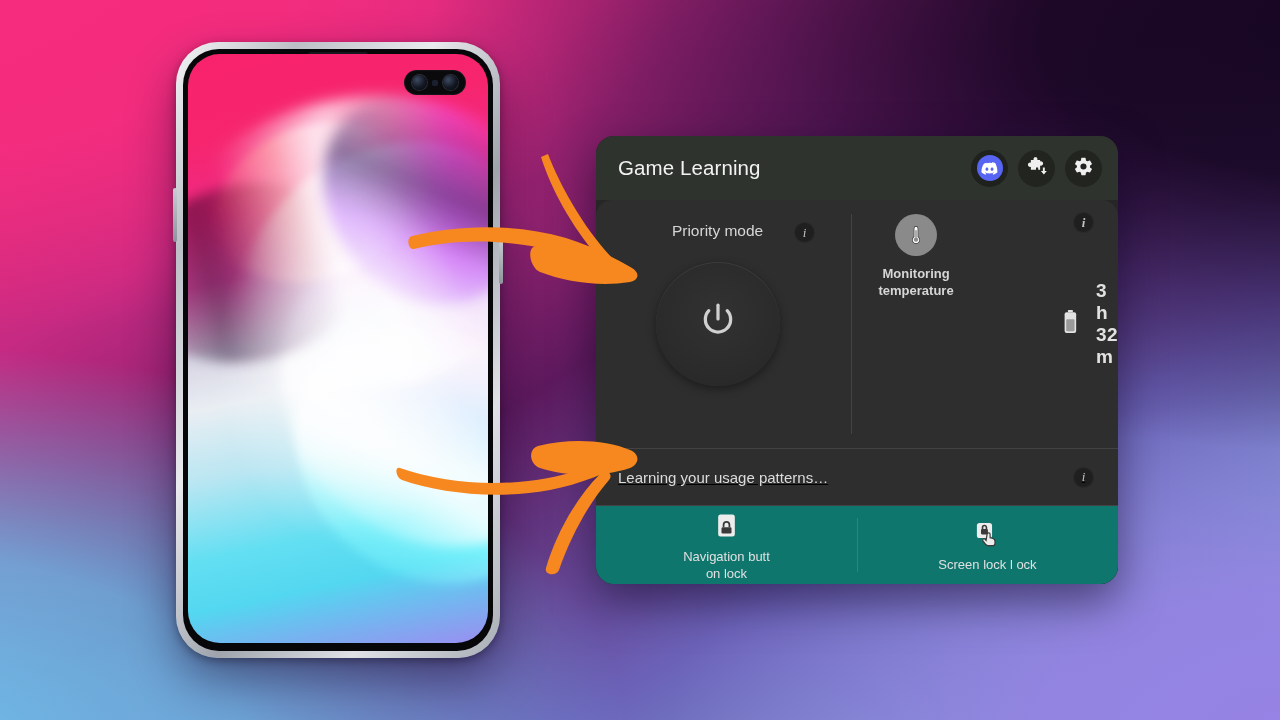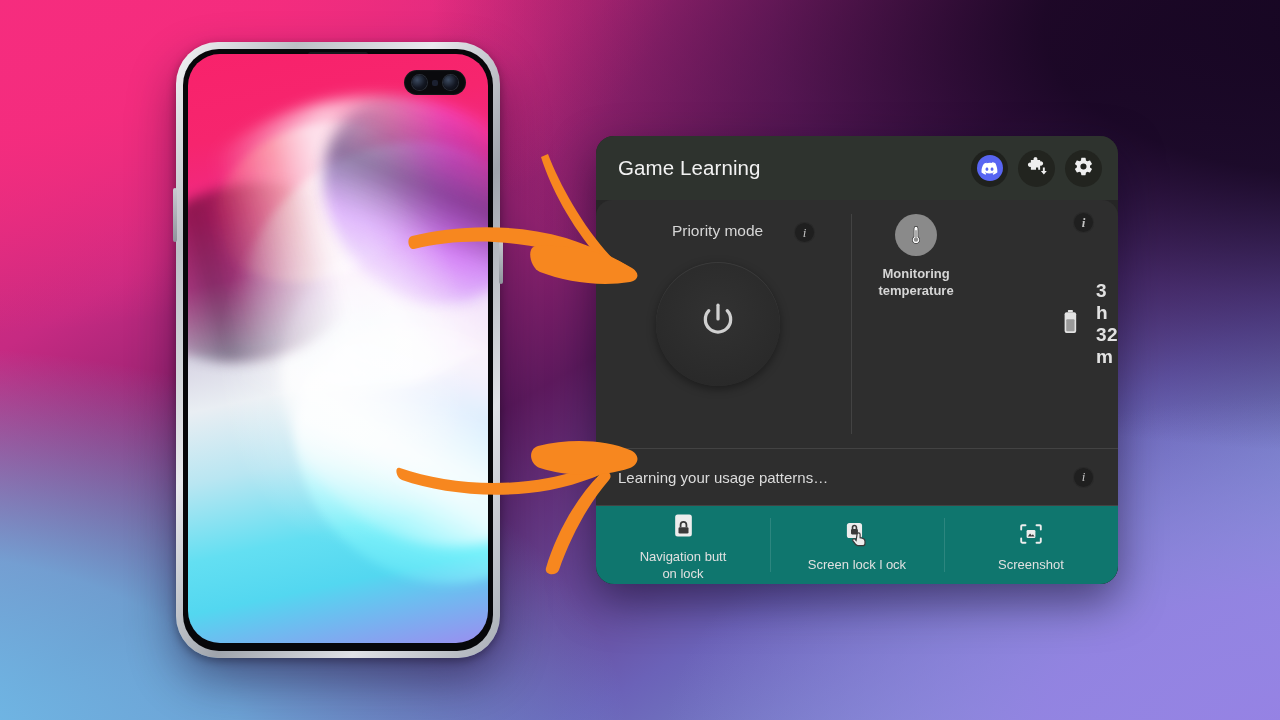--- a/index.html
+++ b/index.html
@@ -256,20 +256,21 @@
   }
   #battery-info { position: absolute; right: 24px; top: 12px; }
 
   #learning-row {
     height: 58px;
     display: flex; align-items: center;
     padding: 0 24px 0 22px;
     border-top: 1px solid rgba(255,255,255,.10);
     border-bottom: 1px solid rgba(255,255,255,.10);
     background: #2e2e2e;
+    text-decoration: underline;
   }
   #learning-text { flex: 1; color: #dcdcdc; font-size: 15px; }
 
   #action-bar {
     flex: 1;
     display: flex;
     background: #0f766e;
   }
   .action-item {
     flex: 1;
@@ -436,33 +437,20 @@
             <svg width="27" height="26" viewBox="0 0 24 24">
               <rect x="2.2" y="1.8" width="14" height="14" rx="2.4" fill="#ededed"></rect>
               <rect x="6" y="7.4" width="6.4" height="5" rx="1" fill="#3a3a3a"></rect>
               <path fill="none" stroke="#3a3a3a" stroke-width="1.5" d="M7.4 7.4V5.9a1.8 1.8 0 0 1 3.6 0v1.5"></path>
               <path fill="#ededed" stroke="#3a3a3a" stroke-width="1.1" d="M11.6 12.4c0-.9.6-1.5 1.4-1.5s1.4.6 1.4 1.5v3l2.1.5c1.4.4 2.4 1.3 2.4 2.7v2.1c0 1.2-1 2.1-2.2 2.1h-4.1c-1 0-1.6-.4-2.2-1.1l-2.6-3.4c-.4-.6-.3-1.3.3-1.7.5-.3 1.1-.3 1.5.2l1.1 1.1z"></path>
             </svg>
           </span>
           <div class="action-label">Screen lock l ock</div>
         </div>
 
-        <div class="action-item">
-          <span class="action-icon">
-            <svg width="26" height="24" viewBox="0 0 26 24">
-              <path fill="none" stroke="#ededed" stroke-width="1.9" stroke-linecap="round" d="M3.2 7.6V4.4c0-.7.5-1.2 1.2-1.2h3.1"></path>
-              <path fill="none" stroke="#ededed" stroke-width="1.9" stroke-linecap="round" d="M22.8 7.6V4.4c0-.7-.5-1.2-1.2-1.2h-3.1"></path>
-              <path fill="none" stroke="#ededed" stroke-width="1.9" stroke-linecap="round" d="M3.2 16.4v3.2c0 .7.5 1.2 1.2 1.2h3.1"></path>
-              <path fill="none" stroke="#ededed" stroke-width="1.9" stroke-linecap="round" d="M22.8 16.4v3.2c0 .7-.5 1.2-1.2 1.2h-3.1"></path>
-              <rect x="8.6" y="8" width="8.8" height="8" rx="1.2" fill="#ededed"></rect>
-              <path fill="#3a3a3a" d="M9.8 14.6l2.3-3 1.6 2 1.2-1.4 1.6 2.4z"></path>
-            </svg>
-          </span>
-          <div class="action-label">Screenshot</div>
-        </div>
 
       </div>
     </div>
   </div>
 
   <svg id="arrows" viewBox="0 0 1280 720">
     <g>
       <path fill="#f7871f" d="M548,154 C560,186 586,232 616,262 C620,266 612,272 606,266 C576,234 552,192 541,157 Z"></path>
       <path fill="#f7871f" d="M412,236 C452,226 512,222 566,238 C592,246 616,258 634,270 C636,272 634,276 630,275 C606,266 578,256 552,250 C498,238 452,240 414,249 C408,250 406,237 412,236 Z"></path>
       <path fill="#f7871f" d="M536,246 C572,244 606,252 632,268 C640,273 639,280 630,282 C600,287 566,282 540,272 C530,268 526,247 536,246 Z"></path>

